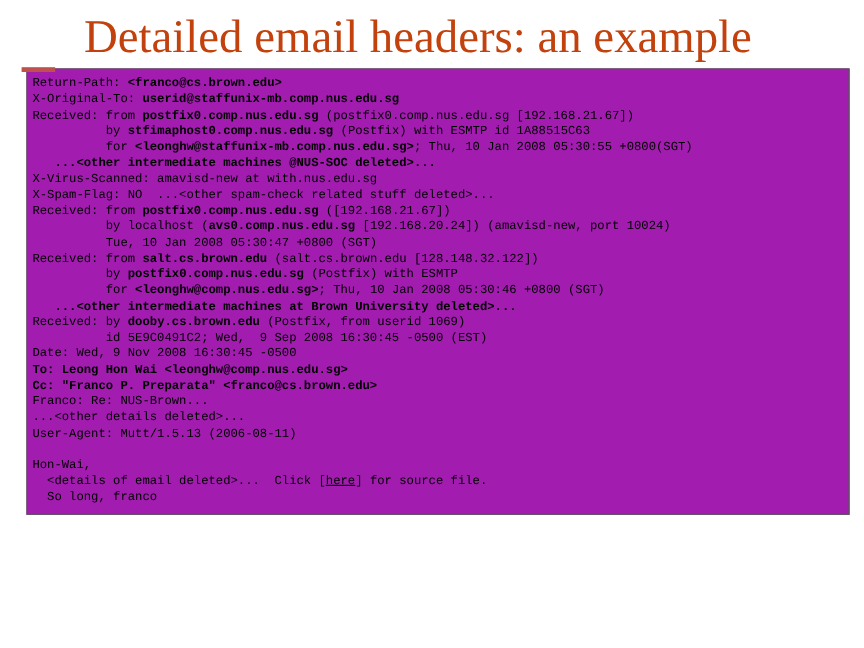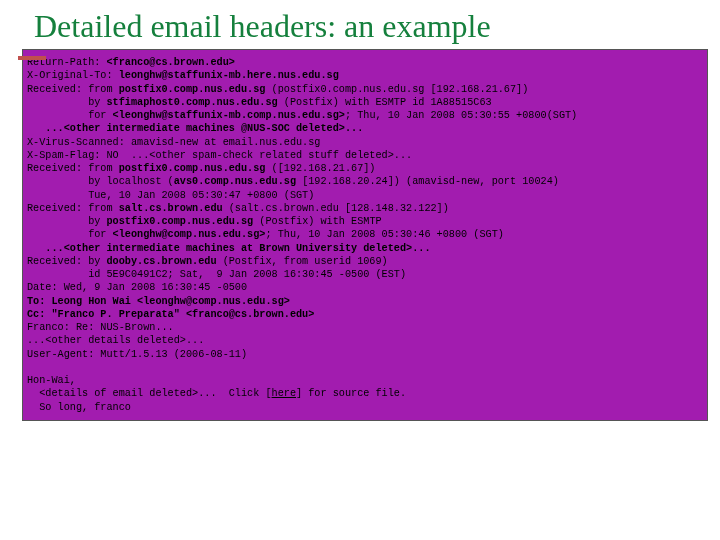--- a/index.html
+++ b/index.html
@@ -10,24 +10,25 @@
     background: #fff;
     font-family: "Times New Roman", serif;
     overflow: hidden;
   }
   .slide {
     width: 720px;
     height: 540px;
     position: relative;
   }
   .title {
-    font-size: 32px;
-    color: #15803d;
+    font-size: 39px;
+    color: #c2410c;
     padding: 8px 0 4px 34px;
     font-family: "Times New Roman", serif;
+    margin-left: 36px;
   }
   .accent-bar {
     position: absolute;
     left: 18px;
     top: 56px;
     width: 28px;
     height: 4px;
     background: #c0504d;
   }
   .content-box {
@@ -47,37 +48,37 @@
 </style>
 </head>
 <body>
 
 <div class="slide">
   <div class="title">Detailed email headers: an example</div>
   <div class="accent-bar"></div>
 
   <div class="content-box">
     <div class="line"><span>Return-Path: </span><span class="b">&lt;franco@cs.brown.edu&gt;</span></div>
-    <div class="line"><span>X-Original-To: </span><span class="b">leonghw@staffunix-mb.here.nus.edu.sg</span></div>
+    <div class="line"><span>X-Original-To: </span><span class="b">userid@staffunix-mb.comp.nus.edu.sg</span></div>
     <div class="line"><span>Received: from </span><span class="b">postfix0.comp.nus.edu.sg</span><span> (postfix0.comp.nus.edu.sg [192.168.21.67])</span></div>
     <div class="line"><span>          by </span><span class="b">stfimaphost0.comp.nus.edu.sg</span><span> (Postfix) with ESMTP id 1A88515C63</span></div>
     <div class="line"><span>          for </span><span class="b">&lt;leonghw@staffunix-mb.comp.nus.edu.sg&gt;</span><span>; Thu, 10 Jan 2008 05:30:55 +0800(SGT)</span></div>
     <div class="line b">   ...&lt;other intermediate machines @NUS-SOC deleted&gt;...</div>
-    <div class="line">X-Virus-Scanned: amavisd-new at email.nus.edu.sg</div>
+    <div class="line">X-Virus-Scanned: amavisd-new at with.nus.edu.sg</div>
     <div class="line">X-Spam-Flag: NO  ...&lt;other spam-check related stuff deleted&gt;...</div>
     <div class="line"><span>Received: from </span><span class="b">postfix0.comp.nus.edu.sg</span><span> ([192.168.21.67])</span></div>
     <div class="line"><span>          by localhost (</span><span class="b">avs0.comp.nus.edu.sg</span><span> [192.168.20.24]) (amavisd-new, port 10024)</span></div>
     <div class="line">          Tue, 10 Jan 2008 05:30:47 +0800 (SGT)</div>
     <div class="line"><span>Received: from </span><span class="b">salt.cs.brown.edu</span><span> (salt.cs.brown.edu [128.148.32.122])</span></div>
     <div class="line"><span>          by </span><span class="b">postfix0.comp.nus.edu.sg</span><span> (Postfix) with ESMTP</span></div>
     <div class="line"><span>          for </span><span class="b">&lt;leonghw@comp.nus.edu.sg&gt;</span><span>; Thu, 10 Jan 2008 05:30:46 +0800 (SGT)</span></div>
     <div class="line b">   ...&lt;other intermediate machines at Brown University deleted&gt;...</div>
     <div class="line"><span>Received: by </span><span class="b">dooby.cs.brown.edu</span><span> (Postfix, from userid 1069)</span></div>
-    <div class="line">          id 5E9C0491C2; Sat,  9 Jan 2008 16:30:45 -0500 (EST)</div>
-    <div class="line">Date: Wed, 9 Jan 2008 16:30:45 -0500</div>
+    <div class="line">          id 5E9C0491C2; Wed,  9 Sep 2008 16:30:45 -0500 (EST)</div>
+    <div class="line">Date: Wed, 9 Nov 2008 16:30:45 -0500</div>
     <div class="line b">To: Leong Hon Wai &lt;leonghw@comp.nus.edu.sg&gt;</div>
     <div class="line b">Cc: "Franco P. Preparata" &lt;franco@cs.brown.edu&gt;</div>
     <div class="line">Franco: Re: NUS-Brown...</div>
     <div class="line">...&lt;other details deleted&gt;...</div>
     <div class="line">User-Agent: Mutt/1.5.13 (2006-08-11)</div>
     <div class="line">&nbsp;</div>
     <div class="line">Hon-Wai,</div>
     <div class="line"><span>  &lt;details of email deleted&gt;...  Click [</span><span class="link">here</span><span>] for source file.</span></div>
     <div class="line">  So long, franco</div>
   </div>

